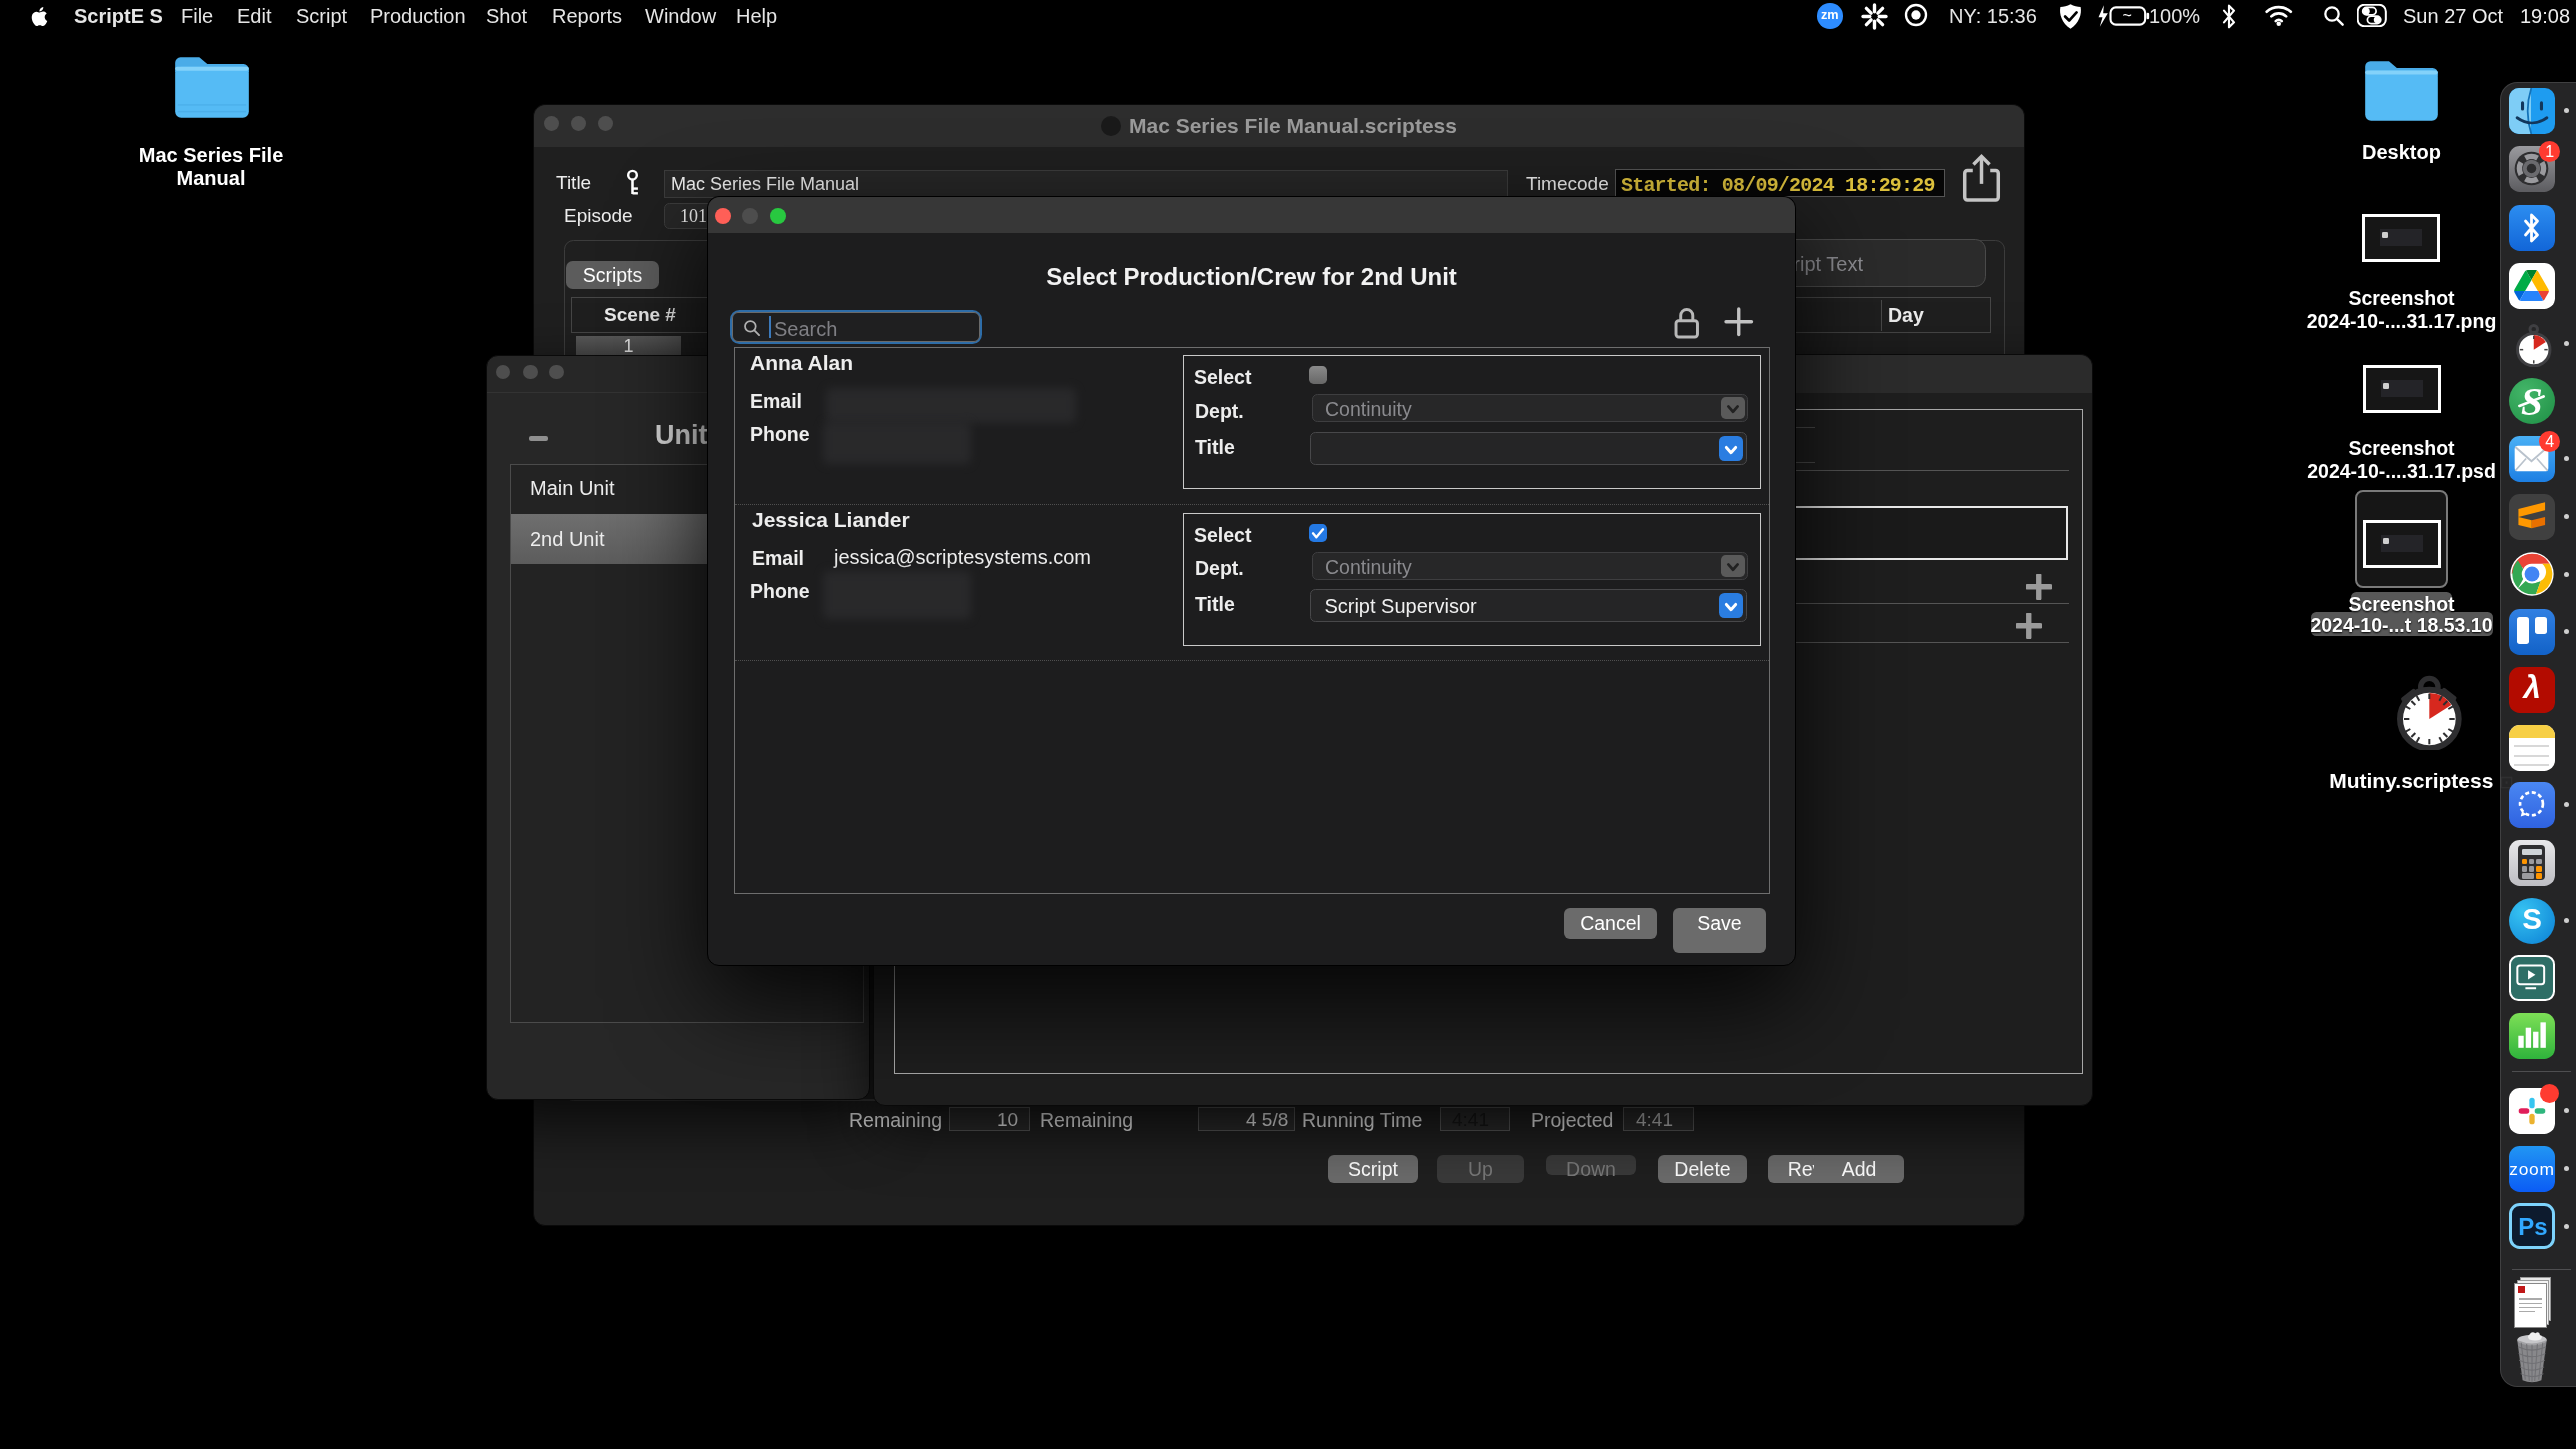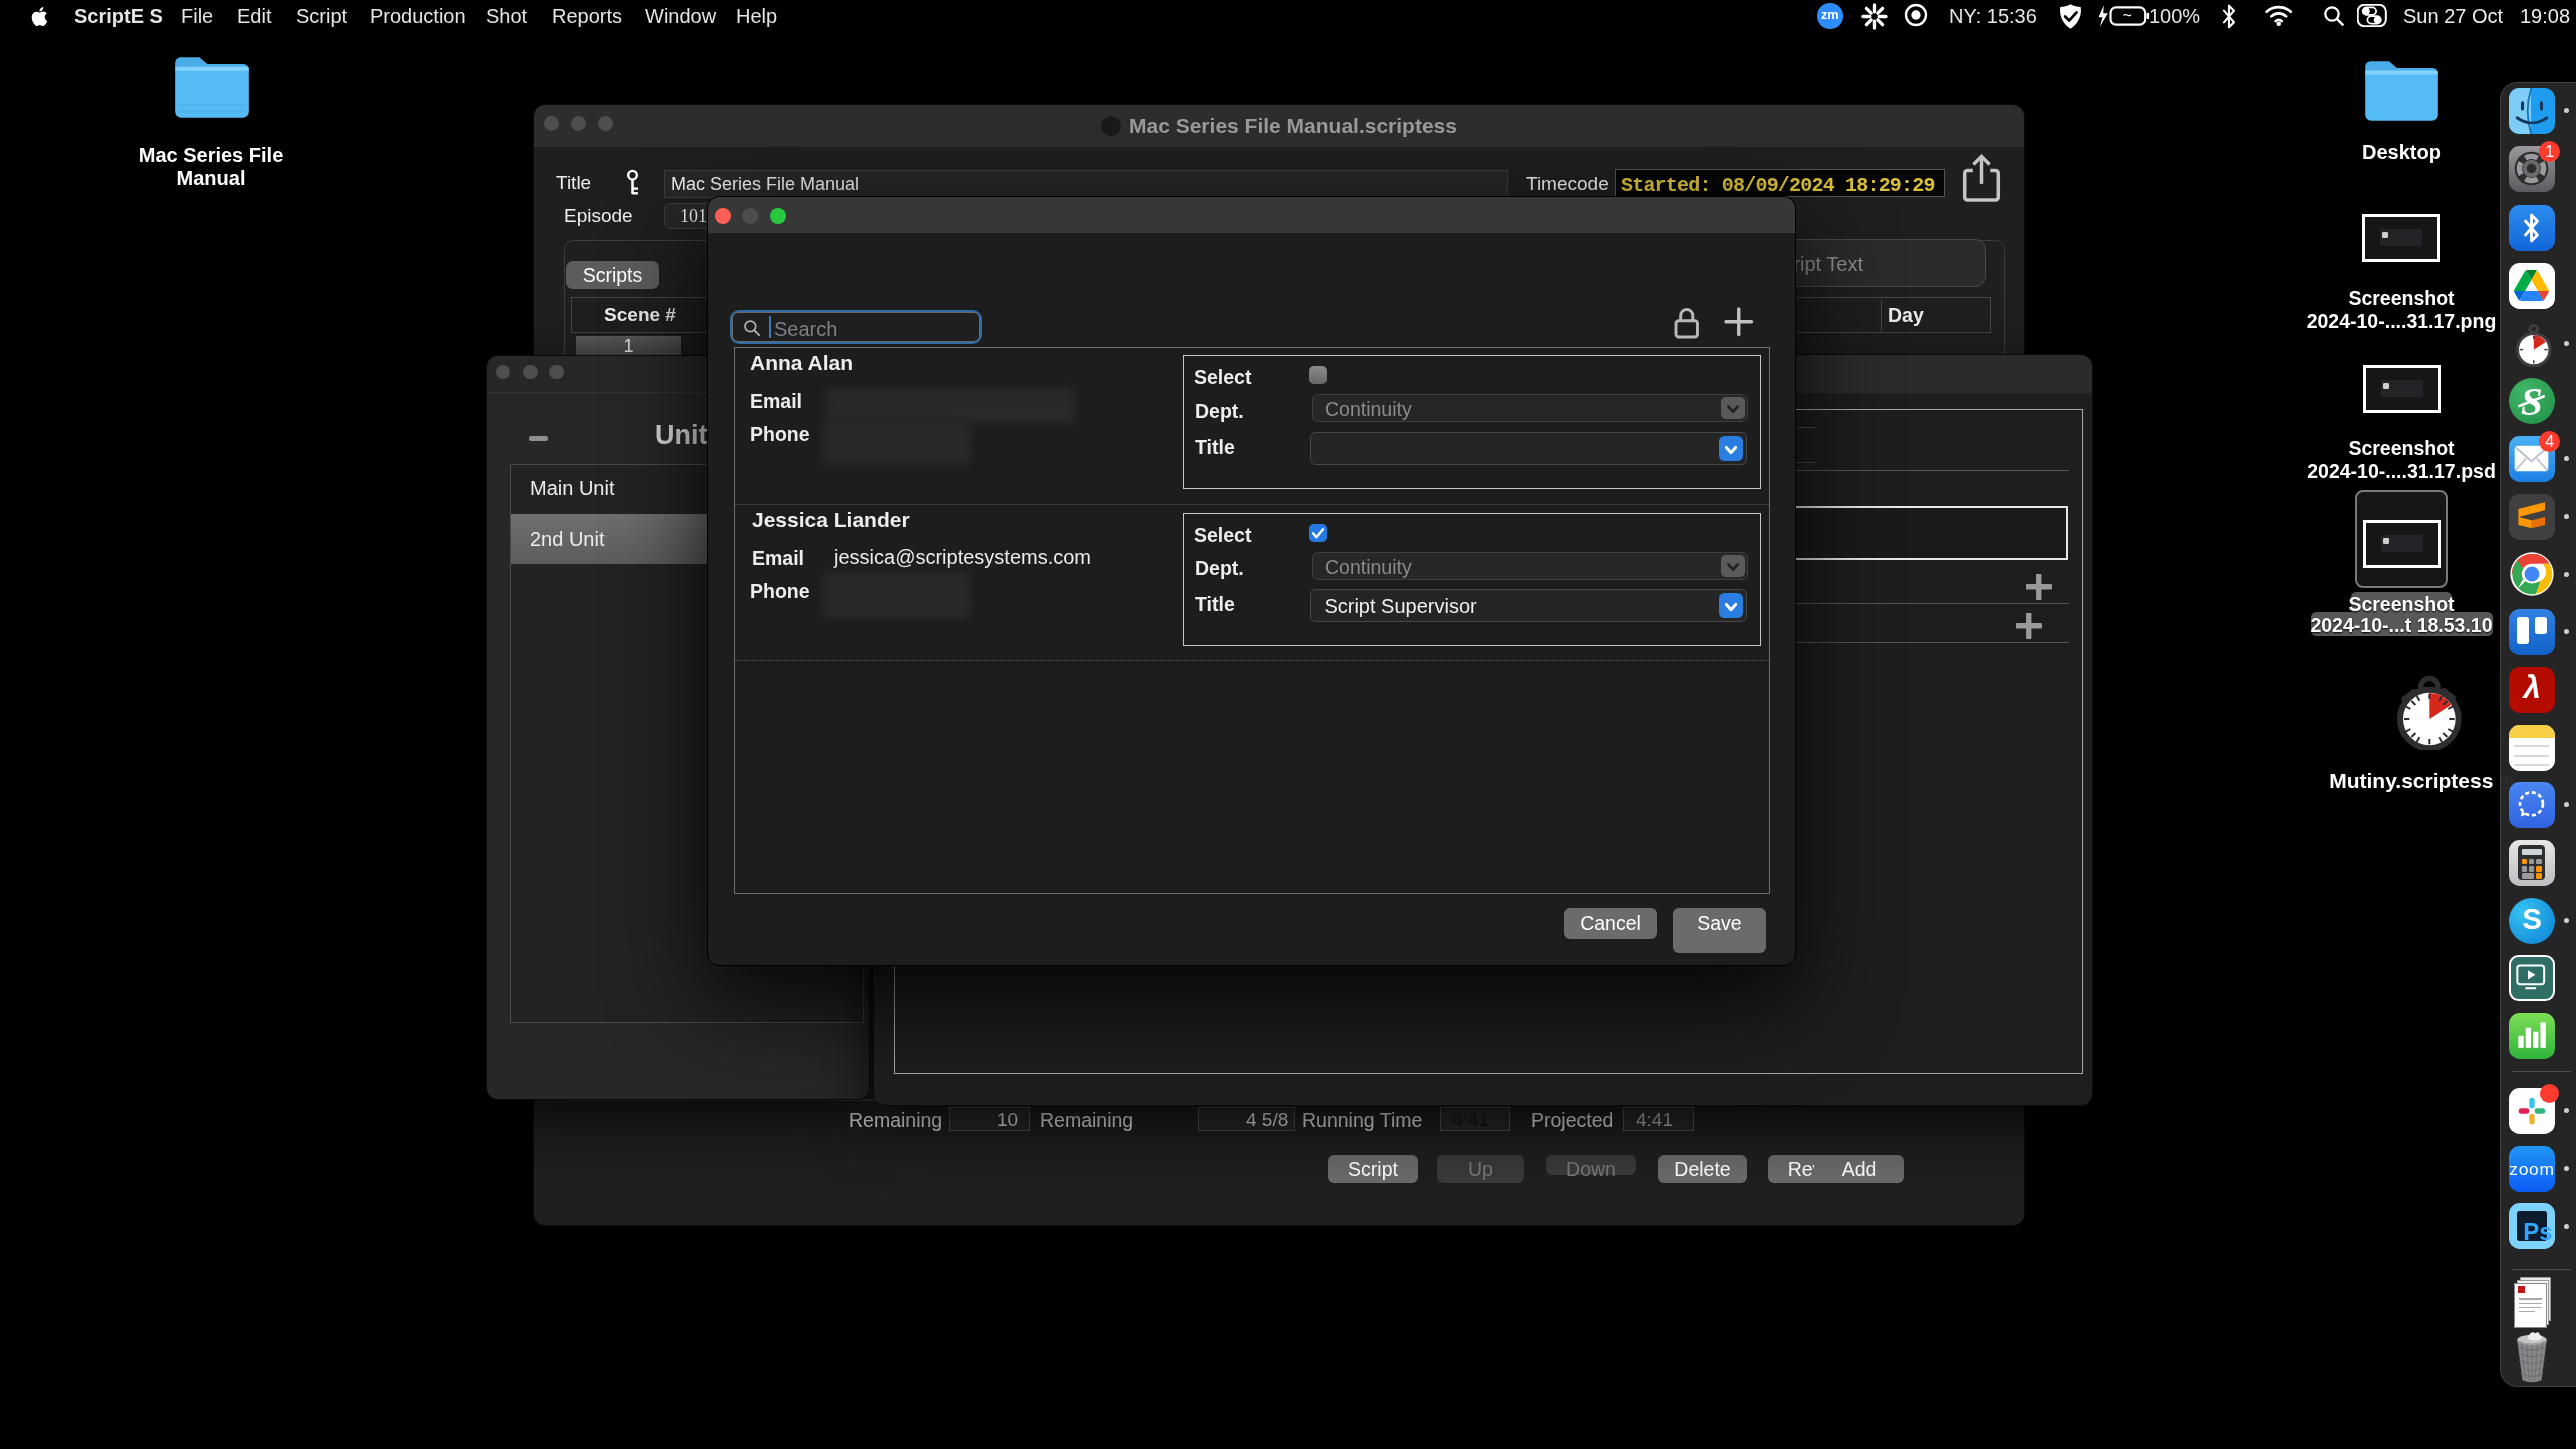--- a/index.html
+++ b/index.html
@@ -224,20 +224,21 @@
     </svg>
     <div class="hair" style="left:21px;top:287px;width:1174px;height:0.7px;background:#555;"></div>
   </div>
 
   <div class="win" id="dialog" style="left:707px;top:196px;width:1087px;height:768px;background:#1d1d1e;
        box-shadow:0 34px 94px rgba(0,0,0,.85);border:0.7px solid #000;">
     <div class="abs" style="left:0;top:0;right:0;height:36px;background:#373737;border-radius:12px 12px 0 0;"></div>
     <div class="tl" style="left:7.4px;top:10.7px;background:#ff5f57;"></div>
     <div class="tl" style="left:34px;top:10.7px;background:#4d4d4d;"></div>
     <div class="tl" style="left:62px;top:10.7px;background:#28c840;"></div>
+    <div class="abs b" style="left:0;right:0;top:66px;text-align:center;font-size:24px;color:#f2f2f2;">Select Production/Crew for 2nd Unit</div>
 
     <div class="abs" style="left:22px;top:113px;width:252px;height:34px;border:2.7px solid #2e6da8;border-radius:9.4px;box-sizing:border-box;background:#1f1f20;">
       <div style="position:absolute;inset:0;border:0.7px solid #6a6a6a;border-radius:6px;"></div>
     </div>
     <svg class="abs" style="left:35px;top:122px" width="17.4" height="17.4" viewBox="0 0 26 26">
       <circle cx="11" cy="11" r="8" fill="none" stroke="#b0b0b0" stroke-width="2.6"></circle>
       <line x1="17" y1="17" x2="24" y2="24" stroke="#b0b0b0" stroke-width="2.8" stroke-linecap="round"></line>
     </svg>
     <div class="abs" style="left:61px;top:119px;width:2px;height:22px;background:#3b79bb;"></div>
     <div class="abs" style="left:66px;top:121px;color:#7f7f84;font-size:20px;">Search</div>
@@ -549,21 +550,21 @@
     </svg>
     <div class="badge" style="right:-4px;top:-4px;width:19px;height:19px;"></div>
   </div>
   <div class="ddot" style="top:1108px;"></div>
 
   <div class="dockicon" style="top:1146px;background:linear-gradient(#2196f3,#0b5cf5);">
     <div class="abs b" style="left:0;top:13.4px;width:46px;text-align:center;font-size:17.4px;color:#fff;font-weight:normal;letter-spacing:0.7px;">zoom</div>
   </div>
   <div class="ddot" style="top:1166px;"></div>
 
-  <div class="dockicon" style="top:1203px;background:#0d1b2e;border:8px solid #7dd3fc;box-sizing:border-box;">
+  <div class="dockicon" style="top:1203px;background:#0d1b2e;border:3px solid #7dd3fc;box-sizing:border-box;">
     <div class="abs b" style="left:0;top:6.7px;width:42px;text-align:center;font-size:24px;color:#31a8ff;">Ps</div>
   </div>
   <div class="ddot" style="top:1224px;"></div>
   <div class="hair" style="left:2512px;top:1269px;width:59px;height:1.3px;background:#4e4e50;"></div>
 
   <div class="dockicon" style="top:1276px;height:51px;">
     <div class="abs" style="left:10.7px;top:1.3px;width:29.5px;height:42px;background:#e8e8e8;border:0.7px solid #999;"></div>
     <div class="abs" style="left:8px;top:4px;width:29.5px;height:43px;background:#f4f4f4;border:0.7px solid #999;"></div>
     <div class="abs" style="left:5.4px;top:6.7px;width:31px;height:43px;background:#fff;border:0.7px solid #888;">
       <div class="abs" style="left:2.7px;top:2.7px;width:6.7px;height:6.7px;background:#c01818;"></div>

